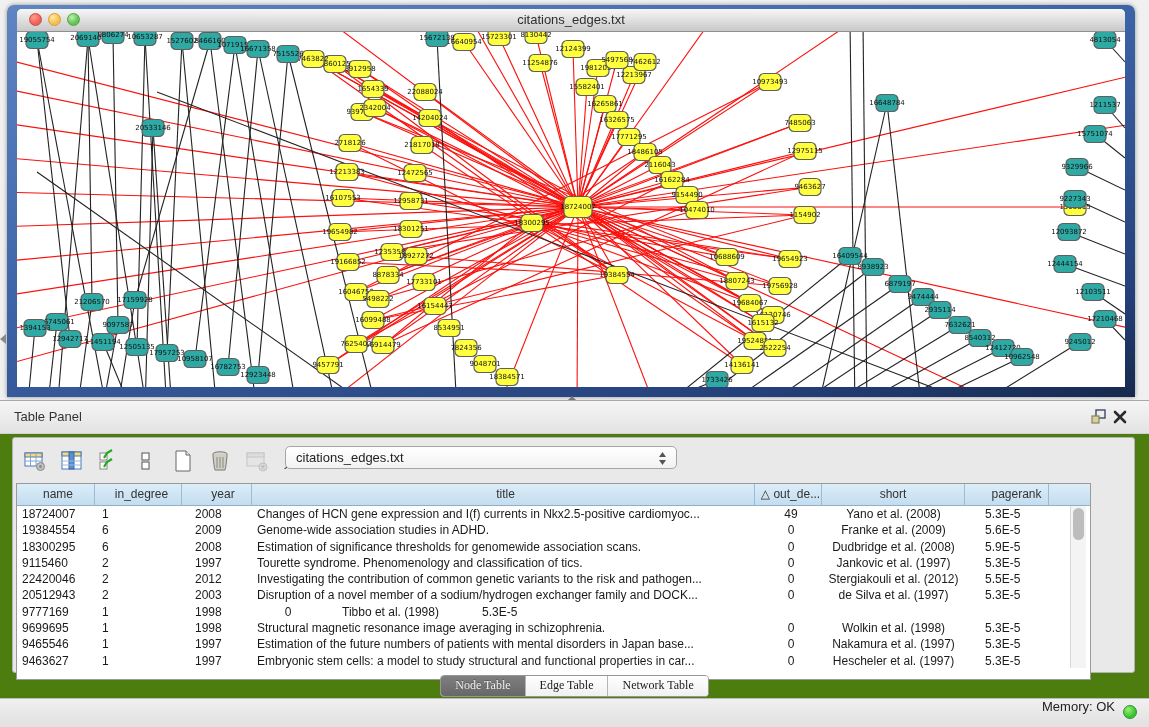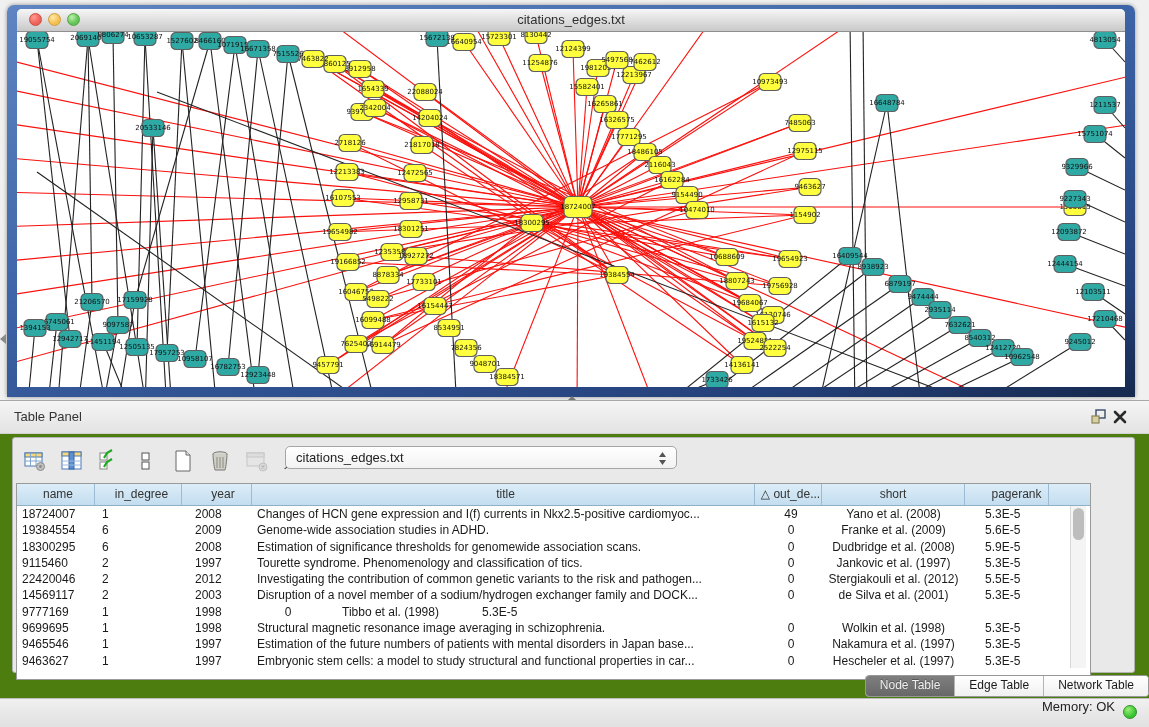--- a/index.html
+++ b/index.html
@@ -64,21 +64,21 @@
   .c1{width:87px;padding-left:7px;}
   .c2{width:70px;padding-left:13px;}
   .c3{width:503px;padding-left:5px;}
   .c4{width:67px;padding-left:5px;text-align:center;}
   .c5{width:143px;text-align:center;}
   .c6{width:84px;padding-left:20px;}
   .vscroll{position:absolute;left:1053px;top:22px;width:15px;height:162px;
     background:#f4f4f4;border-left:1px solid #d8d8d8;}
   .vthumb{position:absolute;left:2px;top:2px;width:11px;height:32px;background:#bdbdbd;border-radius:6px;}
 
-  .tab-row{position:absolute;left:0;top:274px;width:100%;display:flex;justify-content:flex-end;}
+  .tab-row{position:absolute;left:0;top:274px;width:100%;display:flex;justify-content:center;font-family:Liberation Serif, serif;}
   .seg{display:flex;height:20px;border:1px solid #979797;border-radius:4px;overflow:hidden;background:#fff;}
   .seg-btn{font-size:12px;color:#1a1a1a;line-height:19px;padding:0 14px;background:linear-gradient(#ffffff,#f0f0f0);
     border-right:1px solid #b5b5b5;cursor:pointer;}
   .seg-btn:last-child{border-right:none;}
   .seg-btn.active{background:linear-gradient(#7f7f7f,#676767);color:#efefef;text-shadow:0 -1px 0 rgba(0,0,0,.3);}
 
   .status-bar{position:absolute;left:0;top:297px;width:100%;height:30px;
     background:linear-gradient(#f0f0f0,#e0e0e0);border-top:1px solid #bdbdbd;}
   .mem{position:absolute;right:34px;top:0;font-size:13px;color:#222;}
   .mem-dot{position:absolute;right:12px;top:6px;width:14px;height:14px;border-radius:50%;
@@ -865,26 +865,26 @@
             <div class="tr">
               <div class="td c0">22420046</div>
               <div class="td c1">2</div>
               <div class="td c2">2012</div>
               <div class="td c3">Investigating the contribution of common genetic variants to the risk and pathogen...</div>
               <div class="td c4">0</div>
               <div class="td c5">Stergiakouli et al. (2012)</div>
               <div class="td c6">5.5E-5</div>
             </div>
             <div class="tr">
-              <div class="td c0">14569117</div>
+              <div class="td c0">20512943</div>
               <div class="td c1">2</div>
               <div class="td c2">2003</div>
               <div class="td c3">Disruption of a novel member of a sodium/hydrogen exchanger family and DOCK...</div>
               <div class="td c4">0</div>
-              <div class="td c5">de Silva et al. (2001)</div>
+              <div class="td c5">de Silva et al. (1997)</div>
               <div class="td c6">5.3E-5</div>
             </div>
             <div class="tr">
               <div class="td c0">9777169</div>
               <div class="td c1">1</div>
               <div class="td c2">1998</div>
               <div class="td c4">0</div>
               <div class="td c5">Tibbo et al. (1998)</div>
               <div class="td c6">5.3E-5</div>
             </div>

